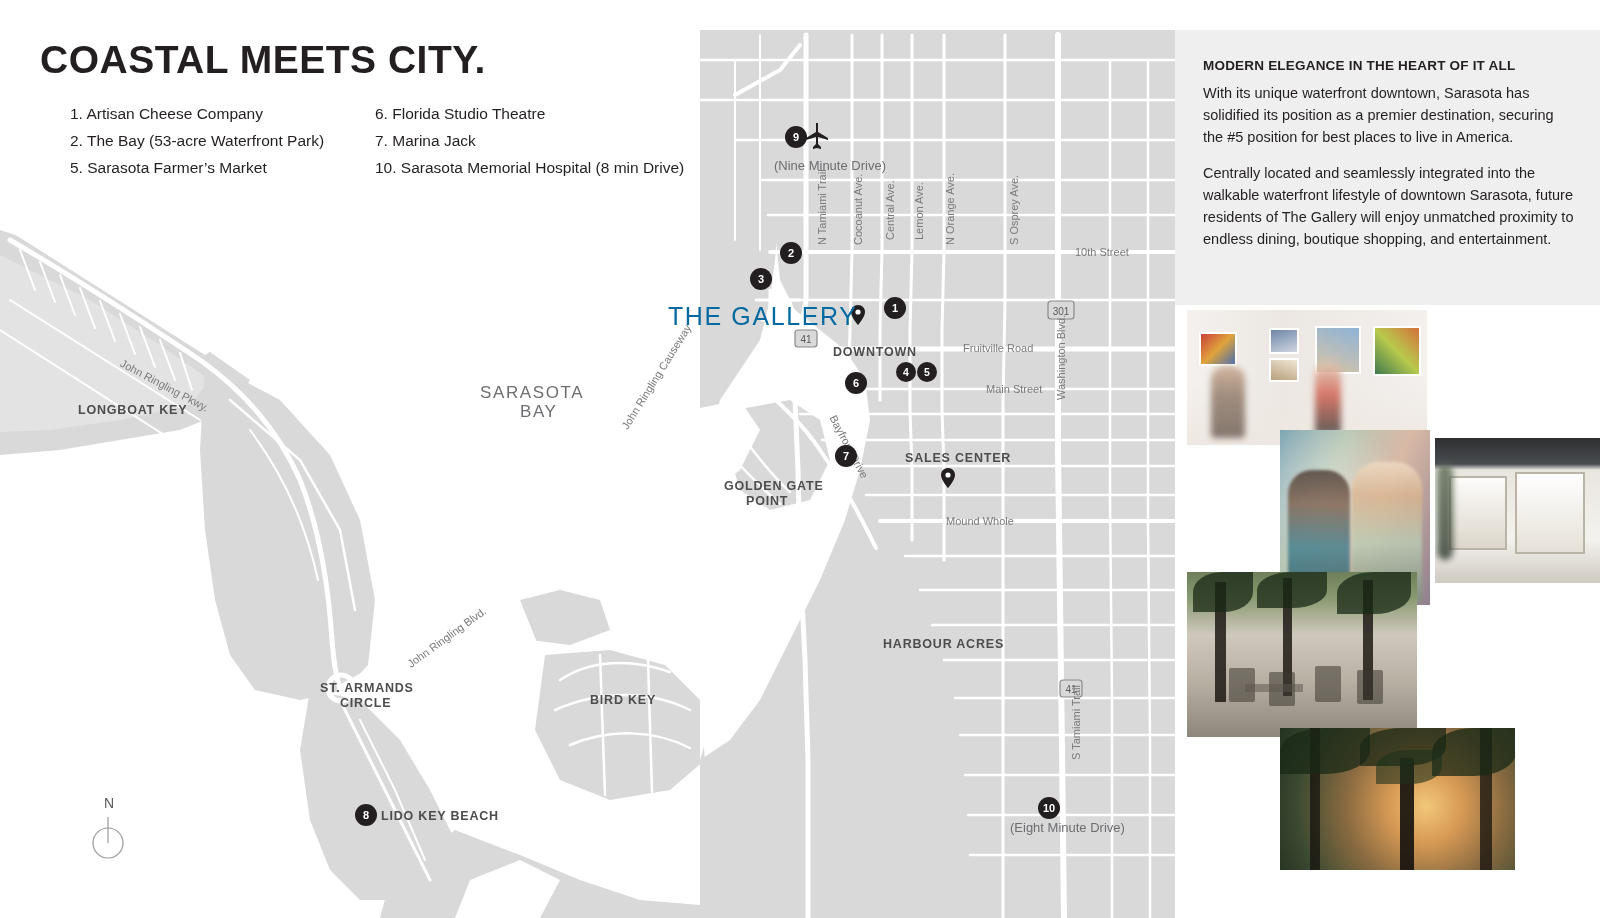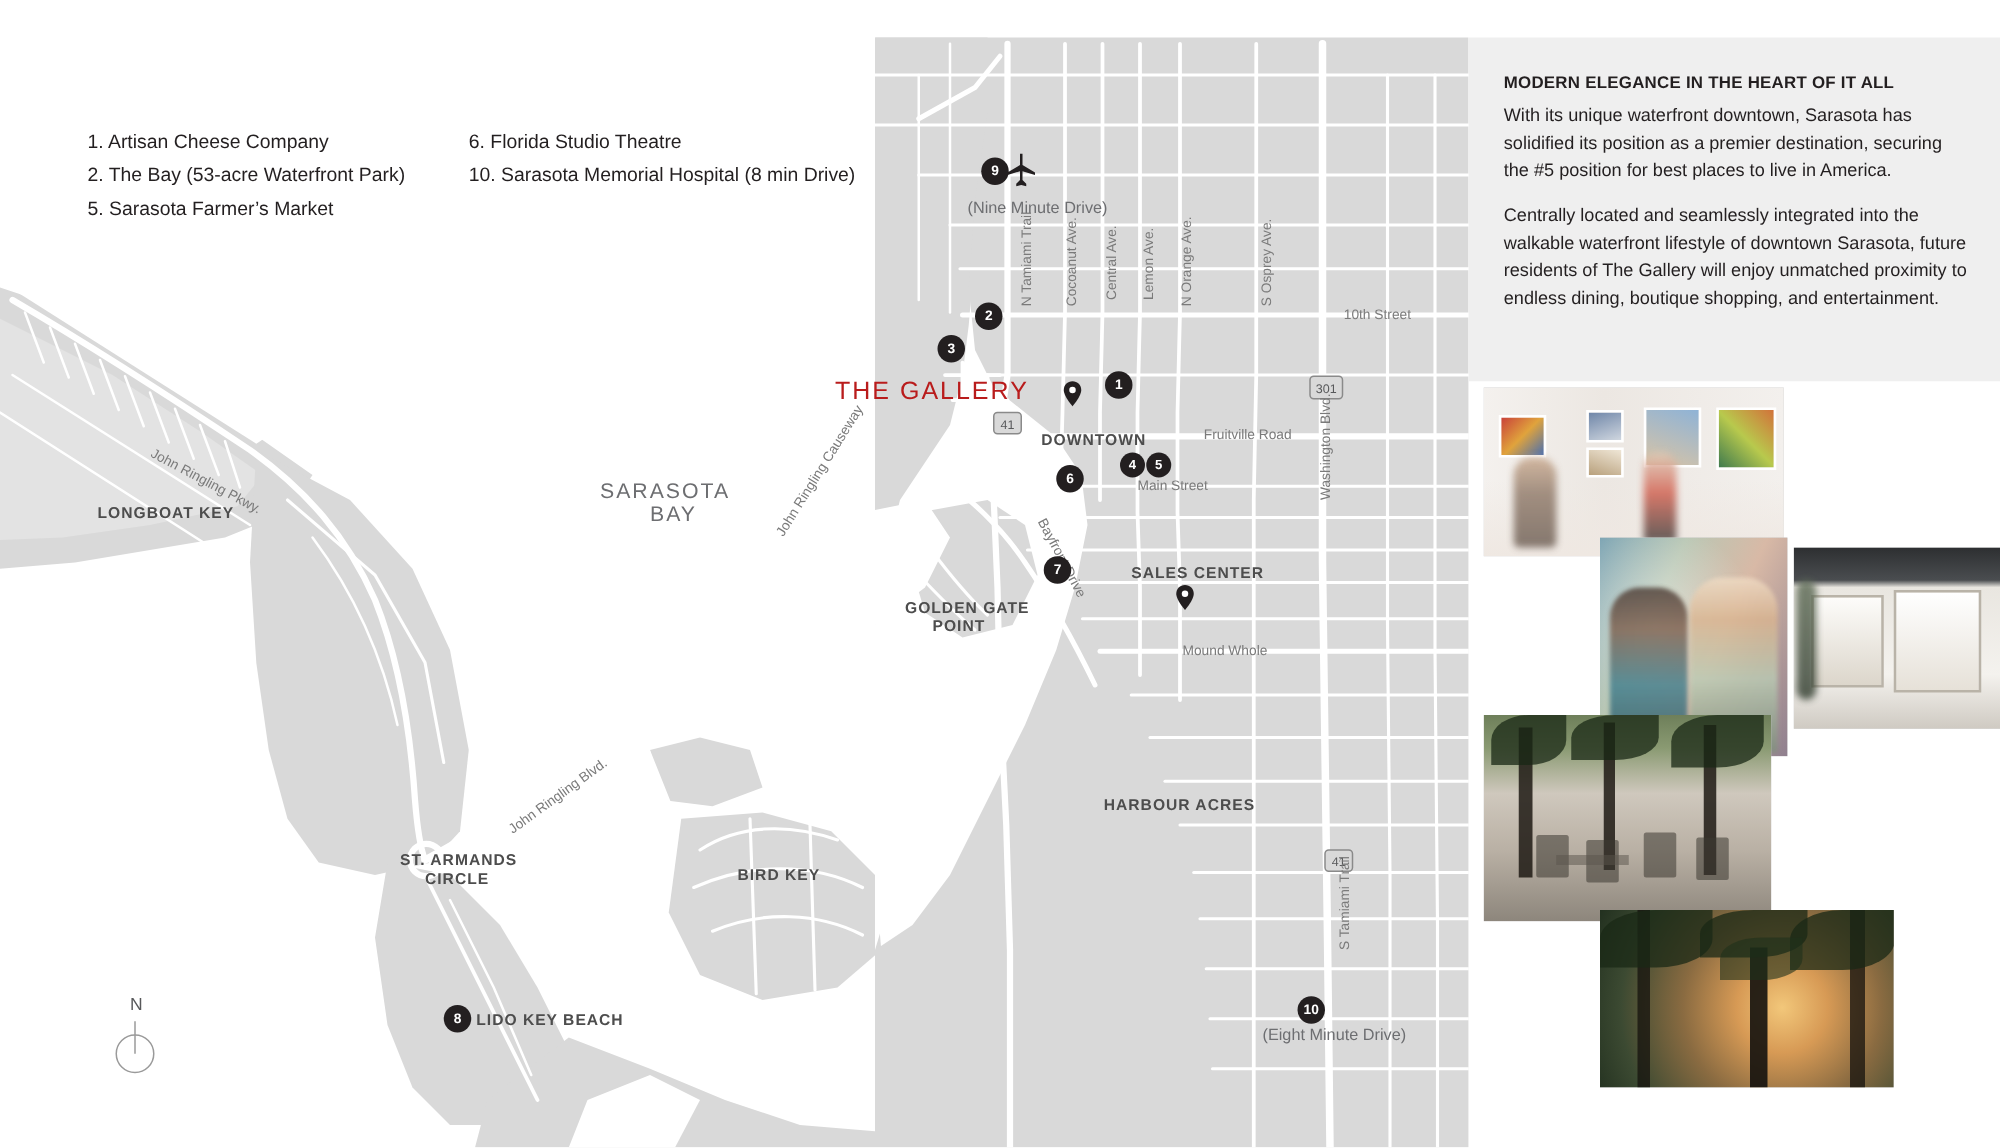--- a/index.html
+++ b/index.html
@@ -99,23 +99,23 @@
     align-items: center;
     justify-content: center;
     font-family: "Liberation Sans", sans-serif;
   }
   .pin.sm { width: 20px; height: 20px; font-size: 10.5px; }
 
   
   #gallery-brand {
     position: absolute;
     left: 668px; top: 302px;
-    font-size: 20px;
+    font-size: 25px;
     letter-spacing: 1.6px;
-    color: #b91c1c;
+    color: #0369a1;
     font-family: "Liberation Sans", sans-serif;
     white-space: nowrap;
   }
 
   
   #compass { position: absolute; left: 88px; top: 795px; width: 50px; height: 70px; }
   #compass .n {
     position: absolute; left: 16px; top: 0;
     font-size: 14px; color: #58595b;
   }
@@ -352,29 +352,31 @@
     <g>
       <rect x="1048" y="301" width="26" height="18" rx="3" fill="#d9d9d9" stroke="#8a8a8a" stroke-width="1.2"></rect>
       <text x="1061" y="314.5" font-family="Liberation Sans, sans-serif" font-size="10" text-anchor="middle" fill="#58595b">301</text>
     </g>
     <g>
       <rect x="1060" y="680" width="22" height="17" rx="3" fill="#d9d9d9" stroke="#8a8a8a" stroke-width="1.2"></rect>
       <text x="1071" y="693" font-family="Liberation Sans, sans-serif" font-size="10" text-anchor="middle" fill="#58595b">41</text>
     </g>
   </svg>
 
+  <div id="headline">COASTAL MEETS CITY.</div>
 
   <div id="legend">
     <div class="col left">
       <div class="entry">1. Artisan Cheese Company</div>
       <div class="entry">2. The Bay (53-acre Waterfront Park)</div>
       <div class="entry">5. Sarasota Farmer’s Market</div>
     </div>
     <div class="col right">
       <div class="entry">6. Florida Studio Theatre</div>
+      <div class="entry">7. Marina Jack</div>
       <div class="entry">10. Sarasota Memorial Hospital (8 min Drive)</div>
     </div>
   </div>
 
   <div class="mlabel big" style="left:480px; top:383px;">SARASOTA</div>
   <div class="mlabel big" style="left:520px; top:402px;">BAY</div>
 
   <div class="mlabel place" style="left:78px; top:403px;">LONGBOAT KEY</div>
   <div class="mlabel place" style="left:320px; top:681px;">ST. ARMANDS</div>
   <div class="mlabel place" style="left:340px; top:696px;">CIRCLE</div>
@@ -398,21 +400,21 @@
   <div class="mlabel street rot90" style="left:852px; top:245px;">Cocoanut Ave.</div>
   <div class="mlabel street rot90" style="left:884px; top:240px;">Central Ave.</div>
   <div class="mlabel street rot90" style="left:913px; top:240px;">Lemon Ave.</div>
   <div class="mlabel street rot90" style="left:944px; top:245px;">N Orange Ave.</div>
   <div class="mlabel street rot90" style="left:1008px; top:245px;">S Osprey Ave.</div>
   <div class="mlabel street rot90" style="left:1055px; top:400px;">Washington Blvd.</div>
   <div class="mlabel street rot90" style="left:1070px; top:760px;">S Tamiami Trail</div>
 
   <div class="mlabel street" style="left:1075px; top:246px;">10th Street</div>
   <div class="mlabel street" style="left:963px; top:342px;">Fruitville Road</div>
-  <div class="mlabel street" style="left:910px; top:383px;">Main Street</div>
+  <div class="mlabel street" style="left:986px; top:383px;">Main Street</div>
   <div class="mlabel street" style="left:946px; top:515px;">Mound Whole</div>
 
   <div id="gallery-brand">THE GALLERY</div>
 
   <div class="pin" style="left:884px; top:297px;">1</div>
   <div class="pin" style="left:780px; top:242px;">2</div>
   <div class="pin" style="left:750px; top:268px;">3</div>
   <div class="pin sm" style="left:896px; top:362px;">4</div>
   <div class="pin sm" style="left:917px; top:362px;">5</div>
   <div class="pin" style="left:845px; top:372px;">6</div>

